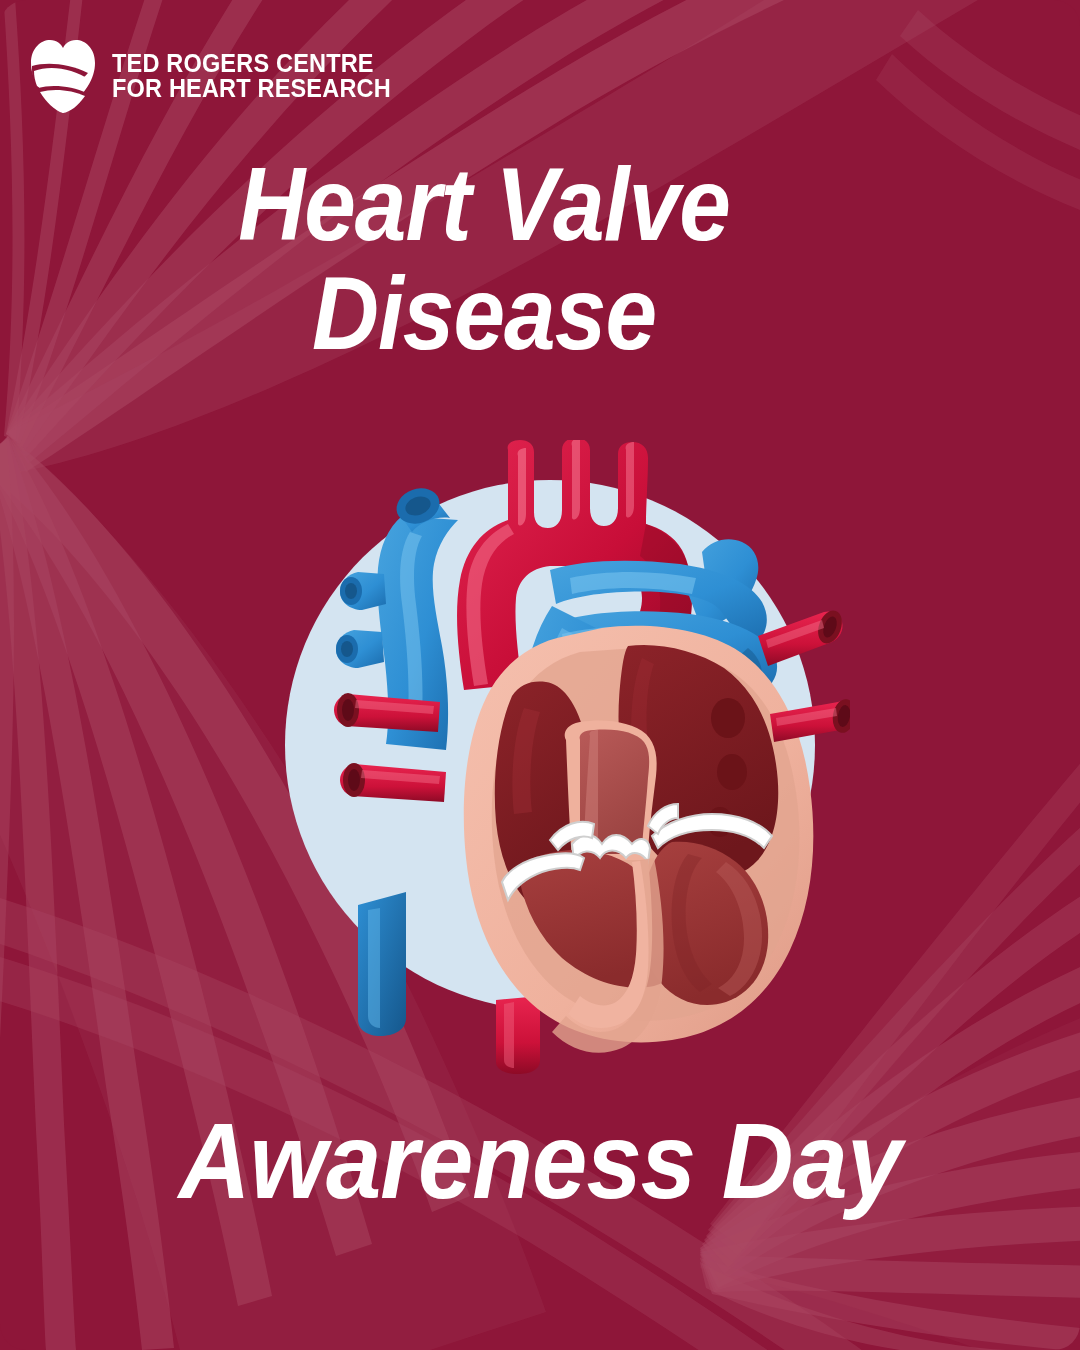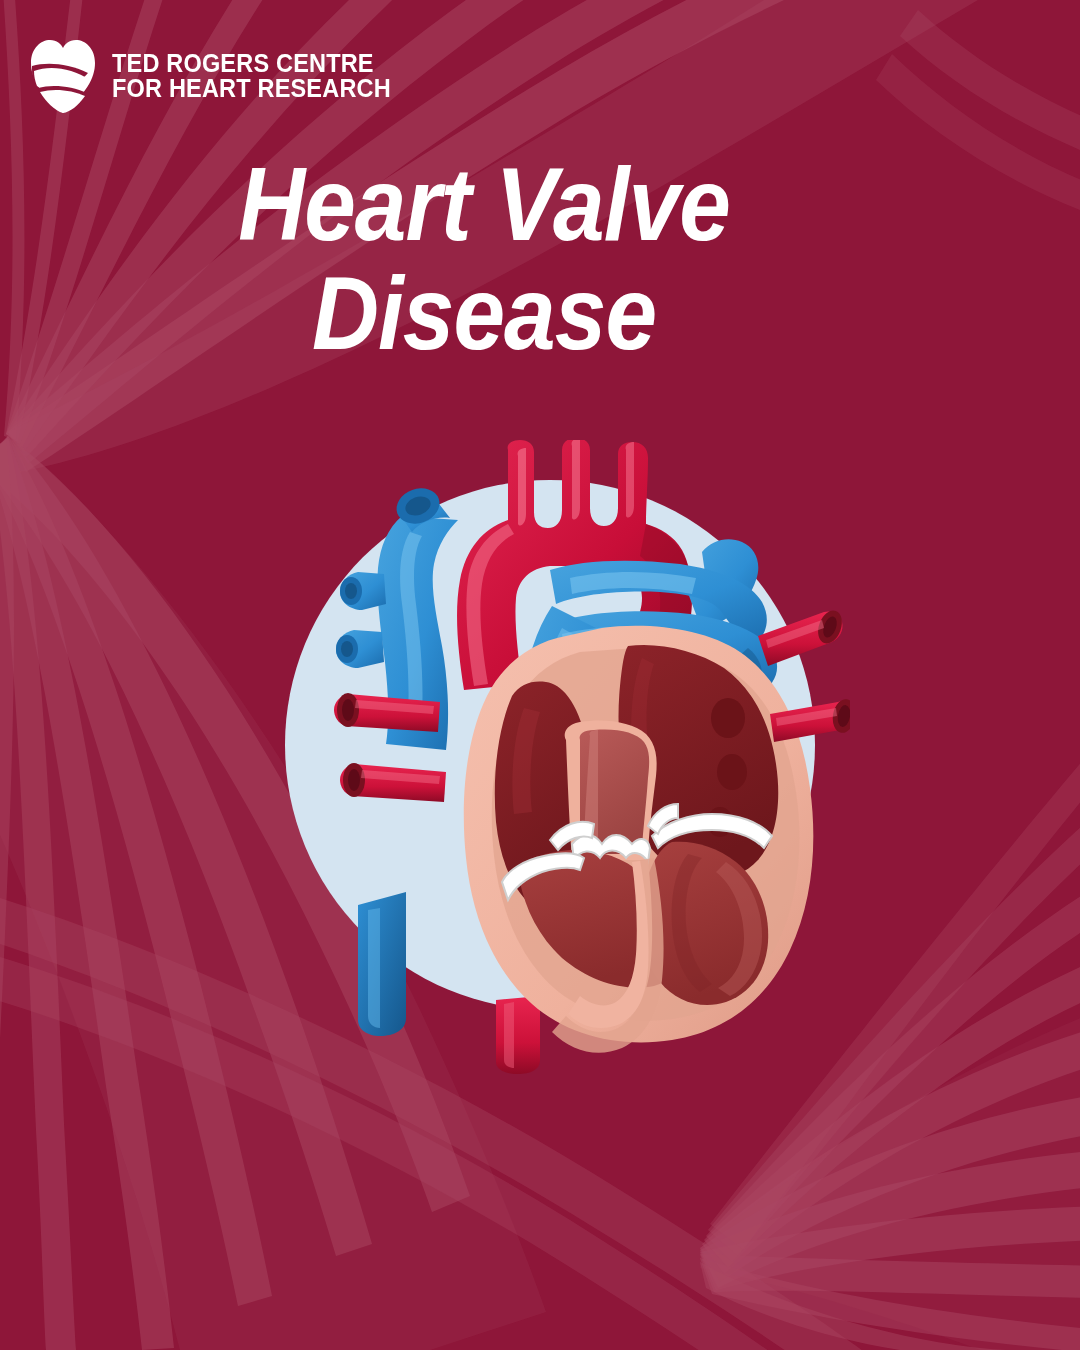--- a/index.html
+++ b/index.html
@@ -8,20 +8,21 @@
     width:1080px; height:1350px;
     background:#8E1639;
     font-family:"Liberation Sans", sans-serif;
     overflow:hidden;
   }
   #poster {
     position:relative;
     width:1080px; height:1350px;
     background:#8E1639;
     overflow:hidden;
+    border-radius:26px;
   }
   
   #bg-ribbons {
     position:absolute; left:0; top:0;
     width:1080px; height:1350px;
     pointer-events:none;
   }
   
   #logo-block {
     position:absolute;
@@ -464,14 +465,17 @@
                  C 348 618, 322 612, 302 592
                  L 316 576 C 332 592, 352 596, 368 588
                  C 386 578, 396 558, 398 528
                  C 400 494, 396 454, 390 420 Z" fill="#E2A48F" opacity="0.8"></path>
       </g>
 
       <ellipse cx="300" cy="305" rx="265" ry="265" fill="none" stroke="none"></ellipse>
     </svg>
   </div>
 
+  <div id="footline">
+    <span id="footline-text">Awareness Day</span>
+  </div>
 
 </div>
 
 </body></html>

